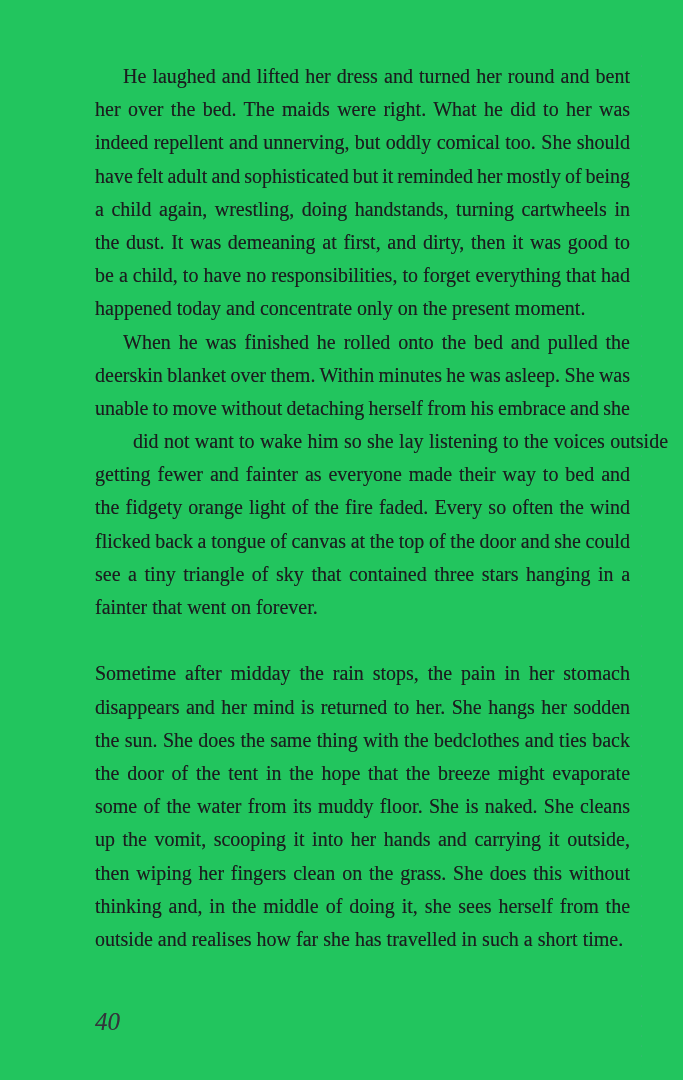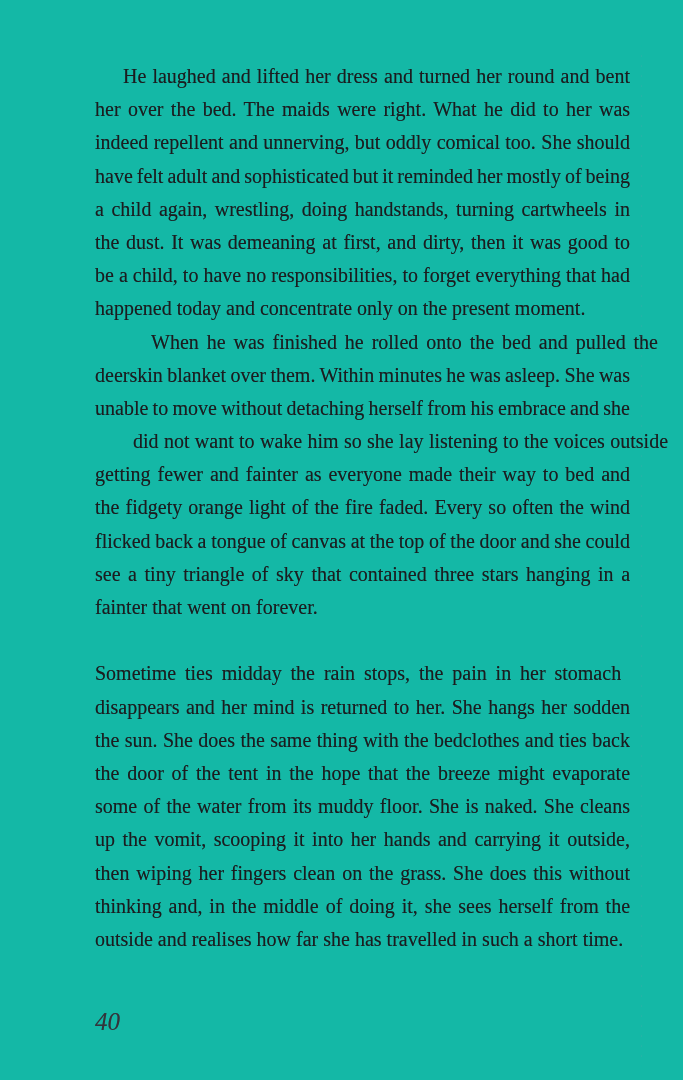--- a/index.html
+++ b/index.html
@@ -9,21 +9,21 @@
   body {
     width: 683px;
     height: 1080px;
     background: #ffffff;
     overflow: hidden;
   }
   .book-page {
     position: relative;
     width: 683px;
     height: 1080px;
-    background: #14b8a6;
+    background: #22c55e;
     font-family: "Liberation Serif", "DejaVu Serif", serif;
     color: #1c1c1f;
     overflow: hidden;
   }
   .text-block {
     position: absolute;
     left: 95px;
     top: 60px;
     width: 535px;
   }
@@ -82,32 +82,32 @@
         <div class="line indent"><span style="word-spacing: 1.11px;">He laughed and lifted her dress and turned her round and bent</span></div>
         <div class="line"><span style="word-spacing: 2.38px;">her over the bed. The maids were right. What he did to her was</span></div>
         <div class="line"><span style="word-spacing: 0.38px;">indeed repellent and unnerving, but oddly comical too. She should</span></div>
         <div class="line"><span style="word-spacing: -1px;">have felt adult and sophisticated but it reminded her mostly of being</span></div>
         <div class="line"><span style="word-spacing: 2.51px;">a child again, wrestling, doing handstands, turning cartwheels in</span></div>
         <div class="line"><span style="word-spacing: 1.69px;">the dust. It was demeaning at first, and dirty, then it was good to</span></div>
         <div class="line"><span style="word-spacing: 0.04px;">be a child, to have no responsibilities, to forget everything that had</span></div>
         <div class="line last"><span>happened today and concentrate only on the present moment.</span></div>
       </div>
       <div class="paragraph">
-        <div class="line indent"><span style="word-spacing: 2.92px; margin-left: 28px;">When he was finished he rolled onto the bed and pulled the</span></div>
+        <div class="line indent"><span style="word-spacing: 2.92px;">When he was finished he rolled onto the bed and pulled the</span></div>
         <div class="line"><span style="word-spacing: -0.59px;">deerskin blanket over them. Within minutes he was asleep. She was</span></div>
         <div class="line"><span style="word-spacing: -0.71px;">unable to move without detaching herself from his embrace and she</span></div>
         <div class="line"><span style="word-spacing: 0.35px; margin-left: 38px;">did not want to wake him so she lay listening to the voices outside</span></div>
         <div class="line"><span style="word-spacing: 1.94px;">getting fewer and fainter as everyone made their way to bed and</span></div>
         <div class="line"><span style="word-spacing: 1.13px;">the fidgety orange light of the fire faded. Every so often the wind</span></div>
         <div class="line"><span style="word-spacing: -0.34px;">flicked back a tongue of canvas at the top of the door and she could</span></div>
         <div class="line"><span style="word-spacing: 2.56px;">see a tiny triangle of sky that contained three stars hanging in a</span></div>
         <div class="line last"><span>fainter that went on forever.</span></div>
       </div>
       <div class="paragraph space-before">
-        <div class="line"><span style="word-spacing: 3.9px;">Sometime ties midday the rain stops, the pain in her stomach</span></div>
+        <div class="line"><span style="word-spacing: 3.9px;">Sometime after midday the rain stops, the pain in her stomach</span></div>
         <div class="line"><span style="word-spacing: 1.48px;">disappears and her mind is returned to her. She hangs her sodden</span></div>
         <div class="line"><span style="word-spacing: 0.38px;">the sun. She does the same thing with the bedclothes and ties back</span></div>
         <div class="line"><span style="word-spacing: 2.75px;">the door of the tent in the hope that the breeze might evaporate</span></div>
         <div class="line"><span style="word-spacing: 1.26px;">some of the water from its muddy floor. She is naked. She cleans</span></div>
         <div class="line"><span style="word-spacing: 2.53px;">up the vomit, scooping it into her hands and carrying it outside,</span></div>
         <div class="line"><span style="word-spacing: 1.78px;">then wiping her fingers clean on the grass. She does this without</span></div>
         <div class="line"><span style="word-spacing: 1.91px;">thinking and, in the middle of doing it, she sees herself from the</span></div>
         <div class="line last"><span>outside and realises how far she has travelled in such a short time.</span></div>
       </div>
     </div>

